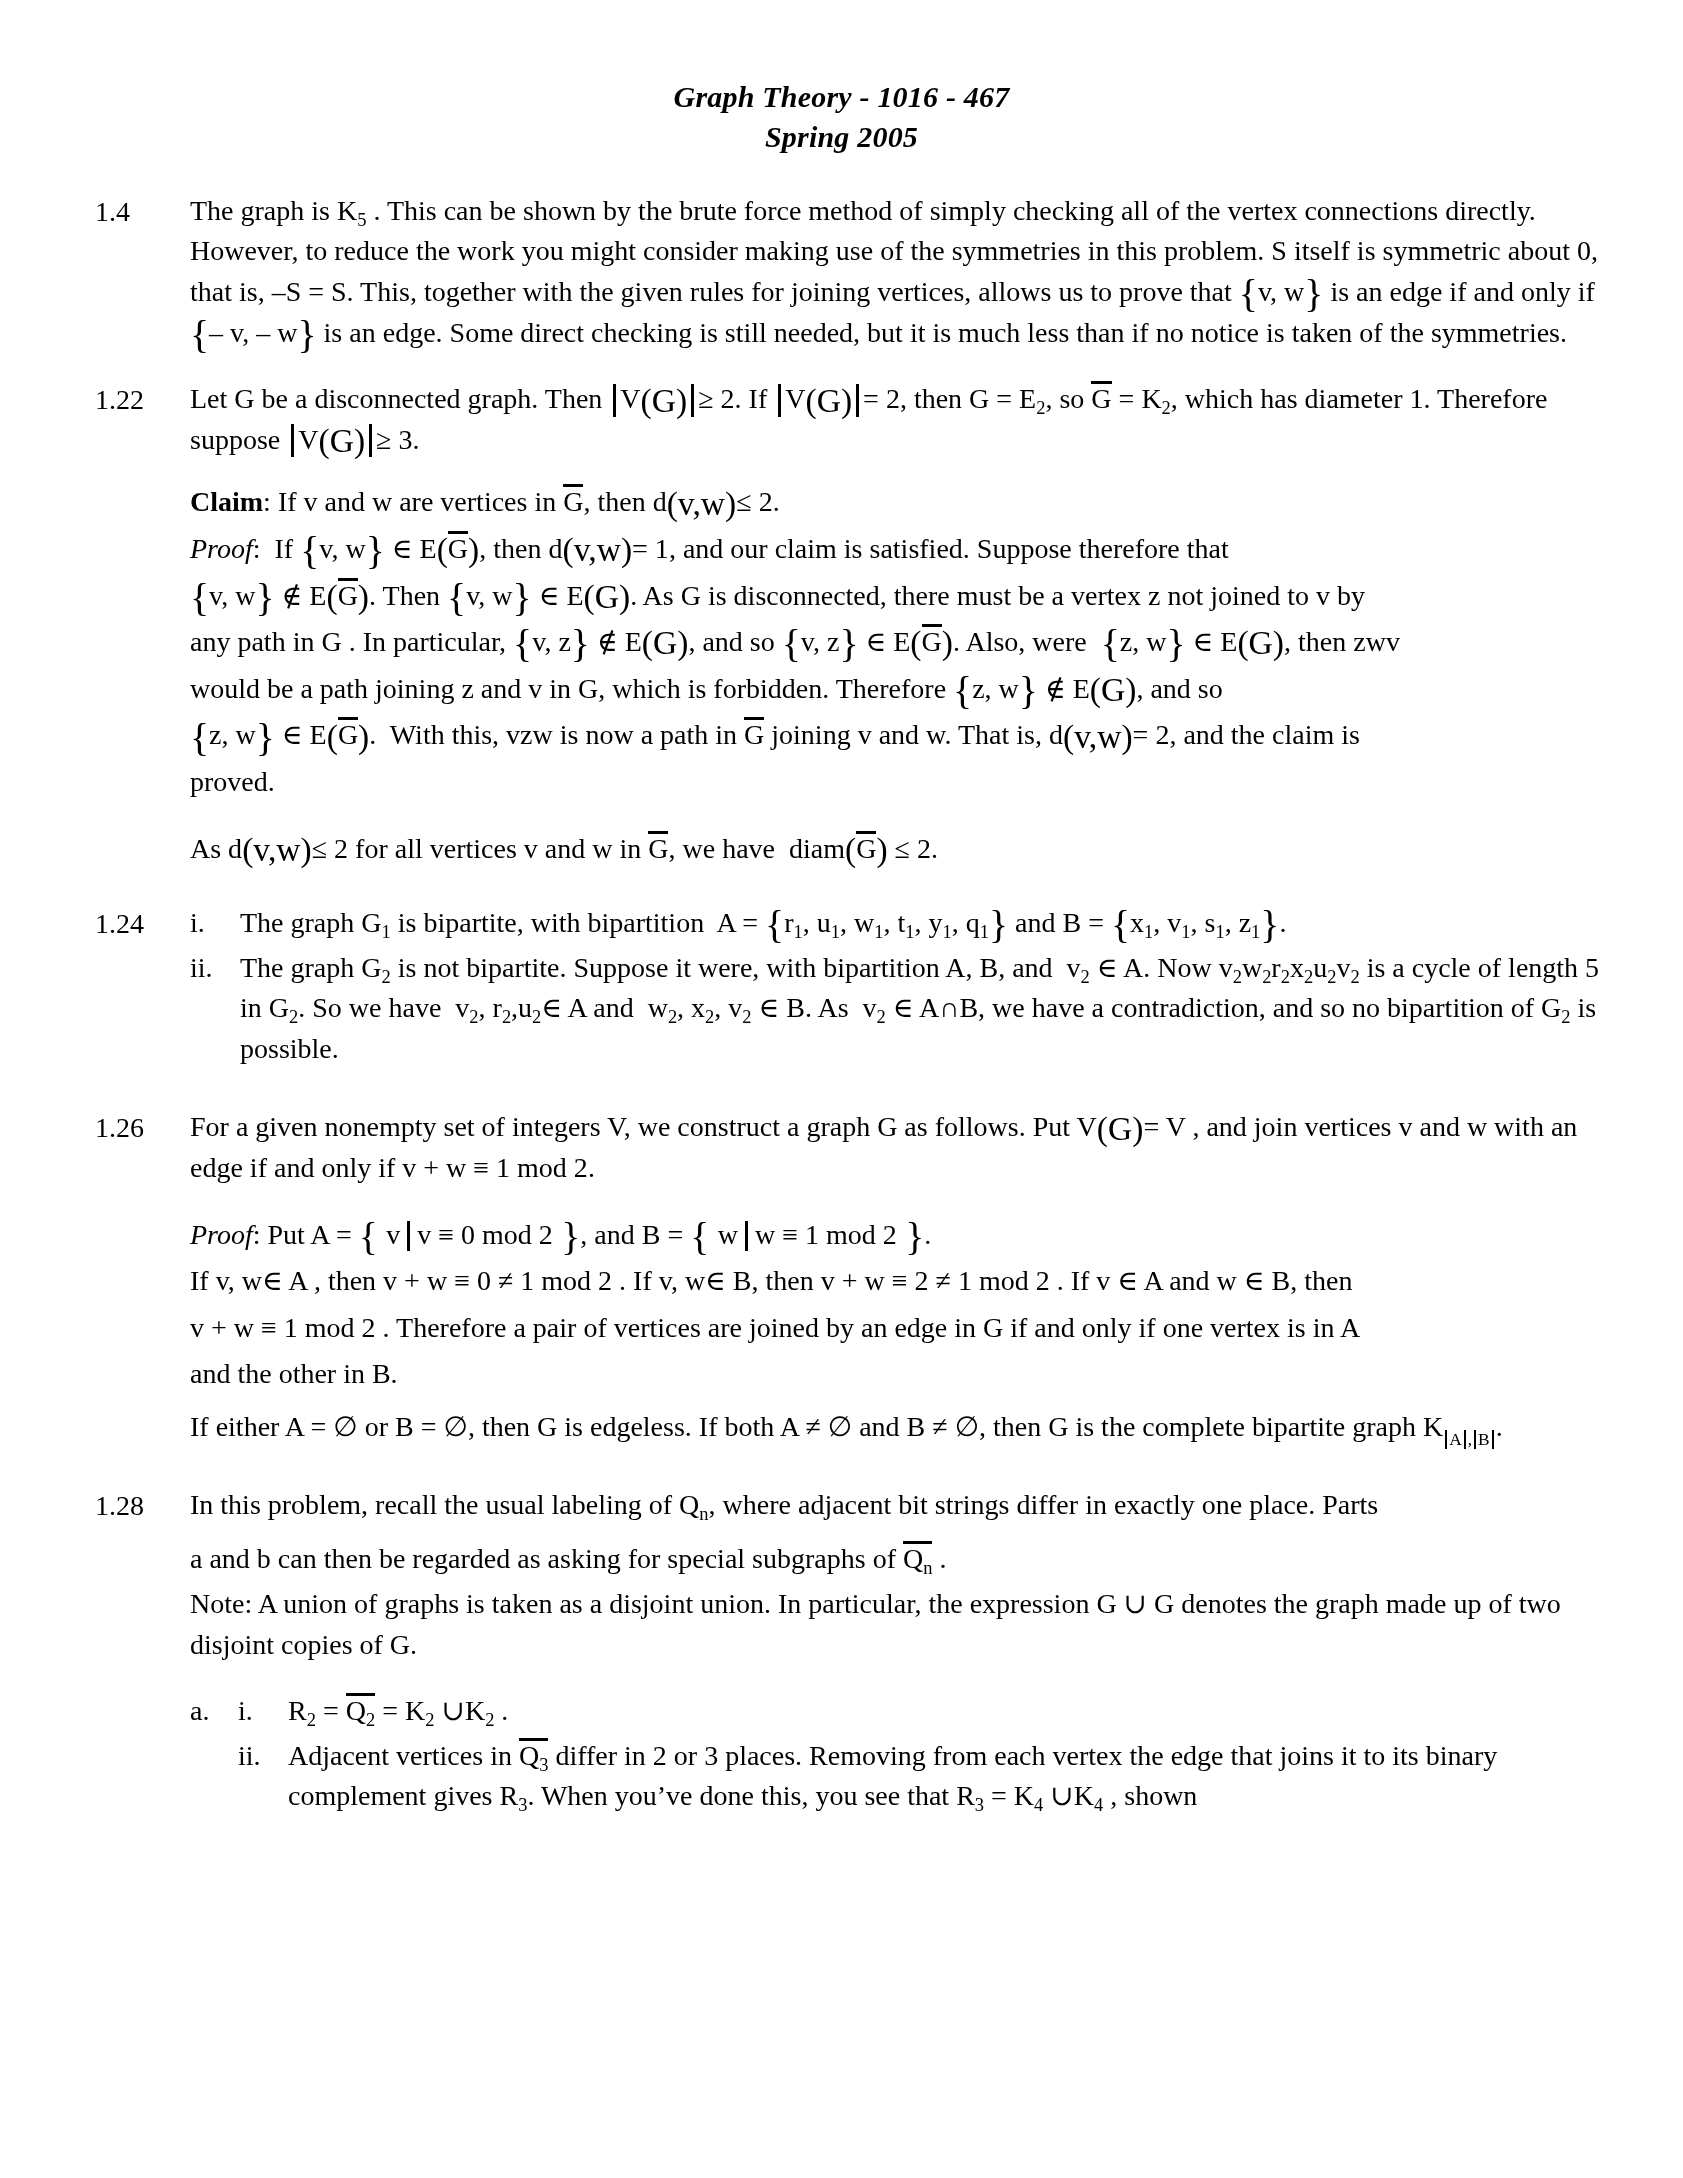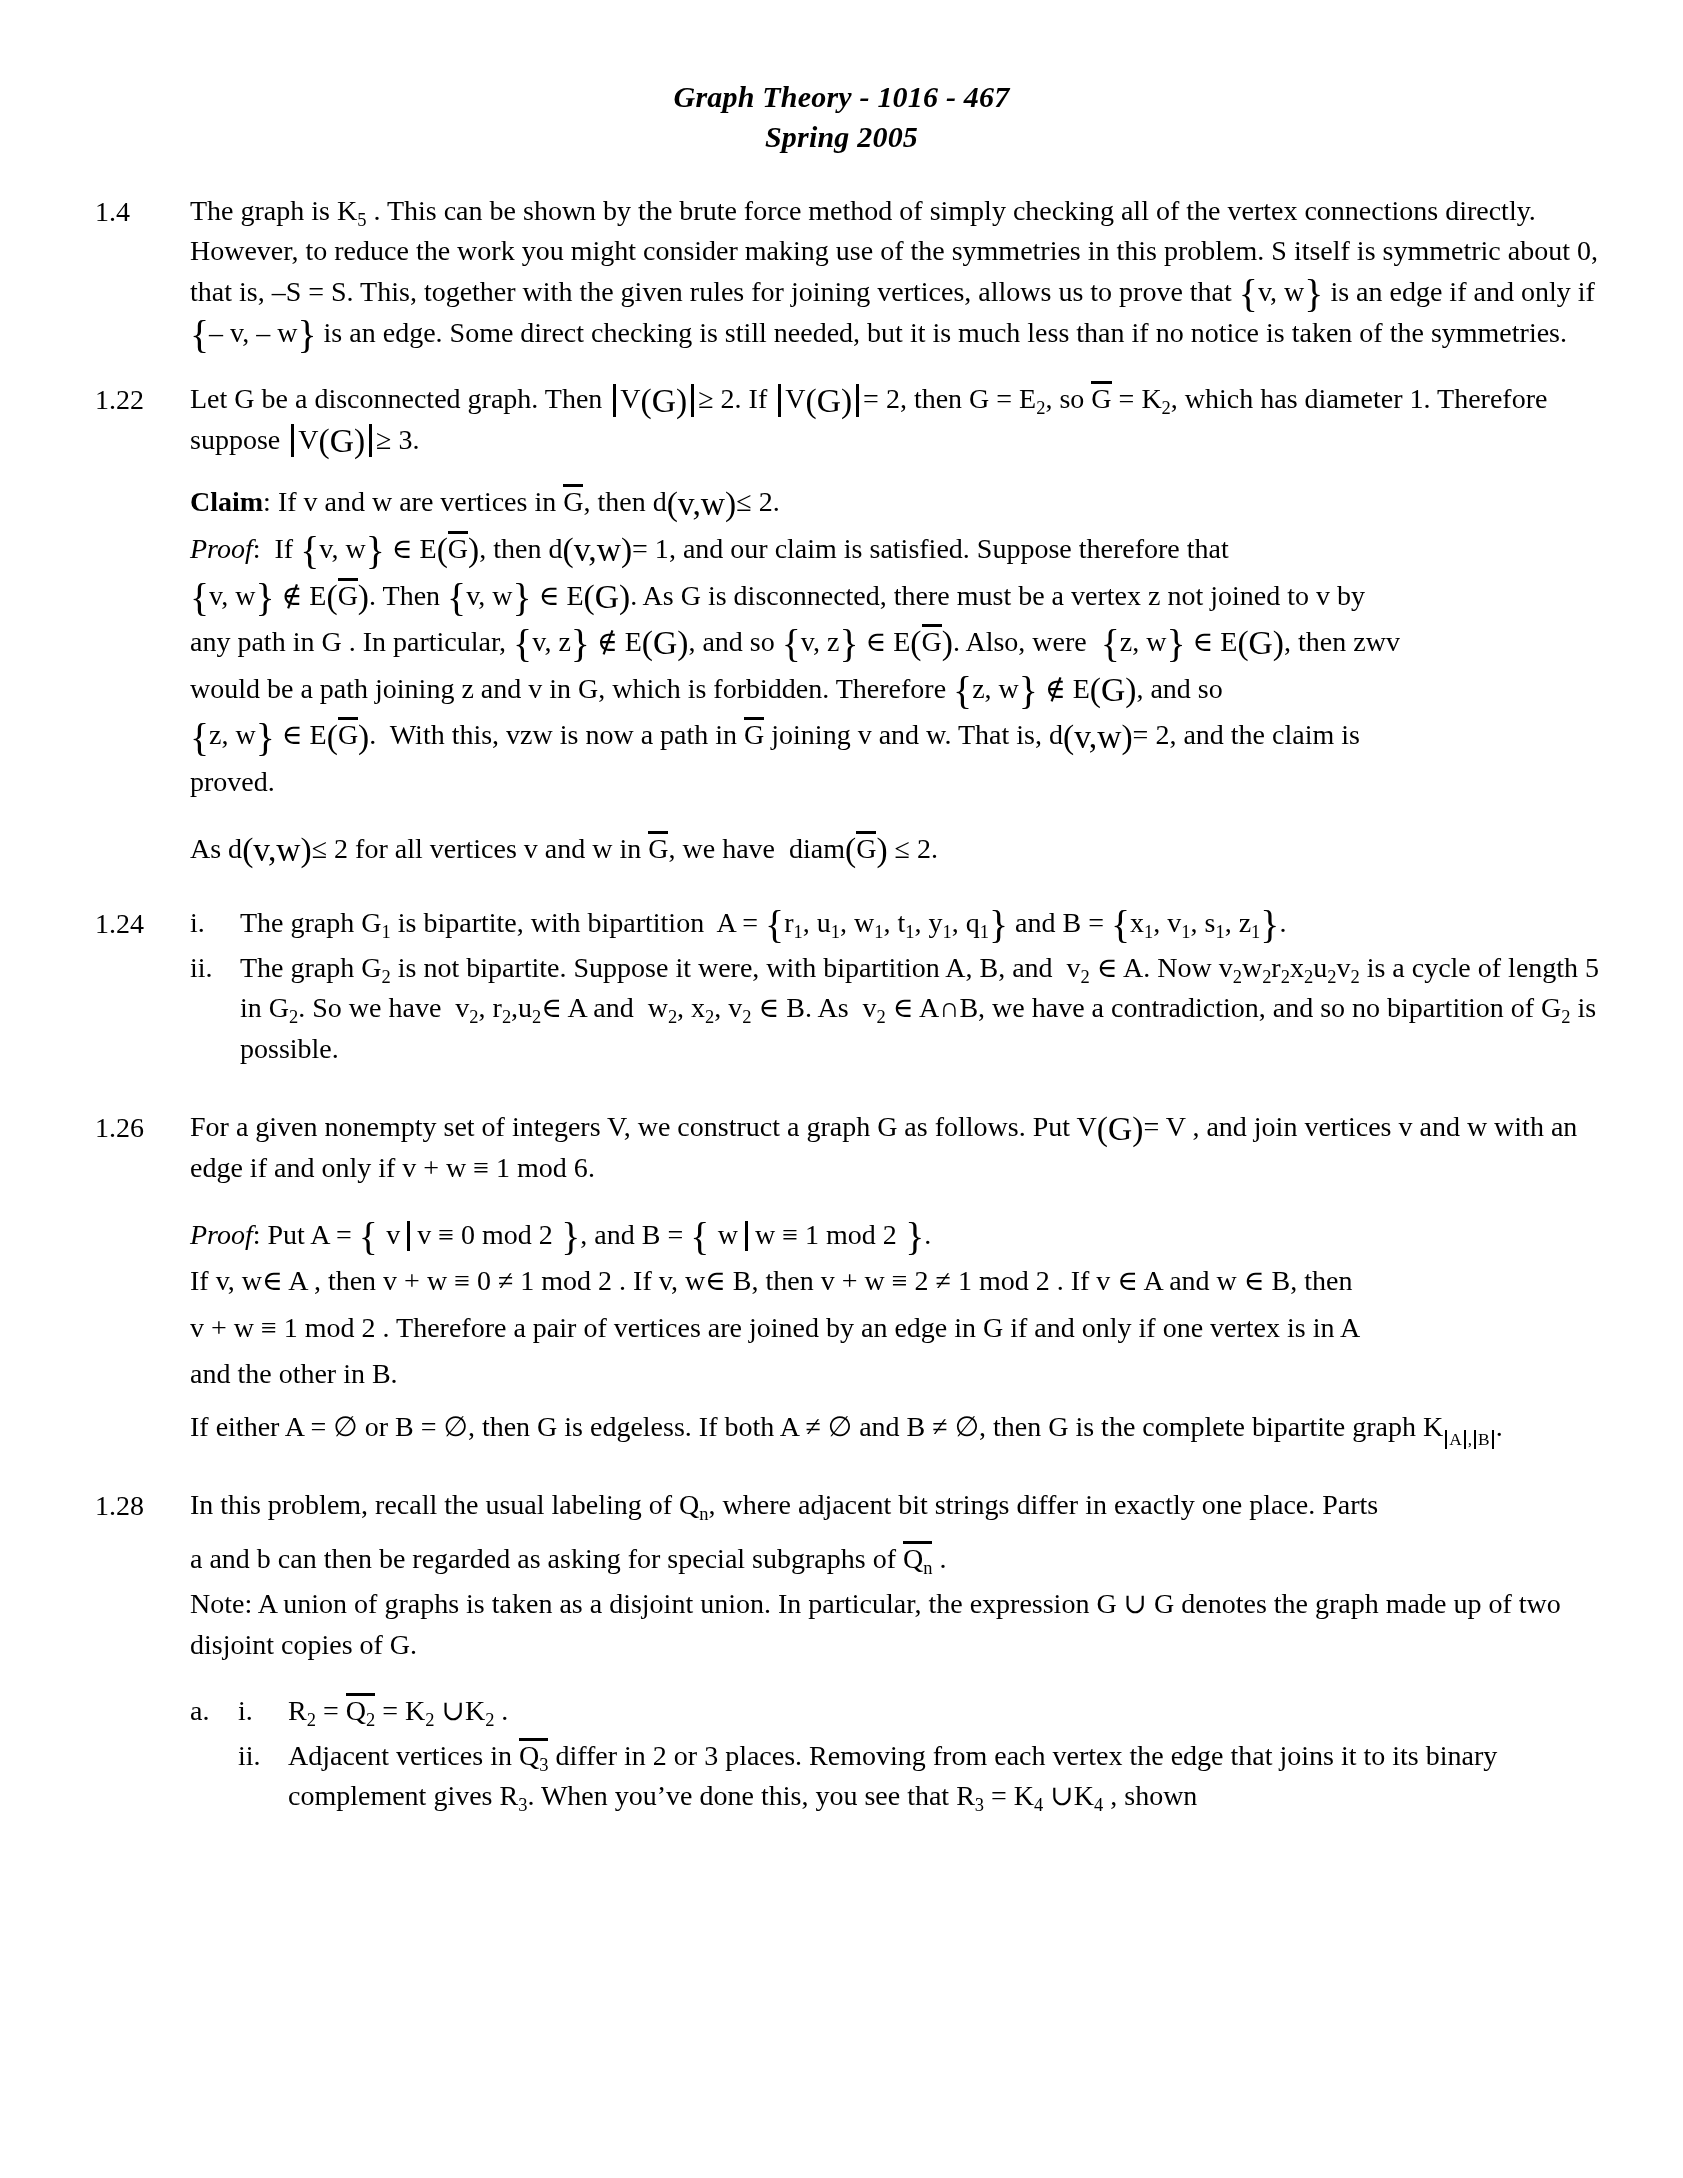--- a/index.html
+++ b/index.html
@@ -235,21 +235,21 @@
 
         </div>
       </div>
     </div>
 
     <div class="prob" style="margin-top:34px;">
       <div class="prob-num">1.26</div>
       <div class="prob-body">
 
         <div class="para">
-          <span>For a given nonempty set of integers V, we construct a graph G as follows. Put </span><span class="m">V<span class="paren-big">(G)</span>= V</span><span> , and join vertices v and w with an edge if and only if </span><span class="m">v + w ≡ 1 mod 6</span><span>.</span>
+          <span>For a given nonempty set of integers V, we construct a graph G as follows. Put </span><span class="m">V<span class="paren-big">(G)</span>= V</span><span> , and join vertices v and w with an edge if and only if </span><span class="m">v + w ≡ 1 mod 2</span><span>.</span>
         </div>
 
         <div class="blk" style="margin-top:26px;">
           <div style="margin-top:6px;">
             <span class="ital">Proof</span><span>:  Put  A = </span><span class="m"><span class="brc">{</span><span class="sp"></span>v<span class="midbar"></span>v ≡ 0 mod 2<span class="sp"></span><span class="brc">}</span></span><span>, and B = </span><span class="m"><span class="brc">{</span><span class="sp"></span>w<span class="midbar"></span>w ≡ 1 mod 2<span class="sp"></span><span class="brc">}</span></span><span>.</span>
           </div>
           <div style="margin-top:6px;">If  v, w∈ A , then  v + w ≡ 0 ≠ 1 mod 2 . If  v, w∈ B, then  v + w ≡ 2 ≠ 1 mod 2 . If v ∈ A  and  w ∈ B,  then</div>
           <div style="margin-top:6px;">v + w ≡ 1 mod 2 . Therefore a pair of vertices are joined by an edge in G if and only if one vertex is in A</div>
           <div style="margin-top:6px;">and the other in B.</div>
         </div>

